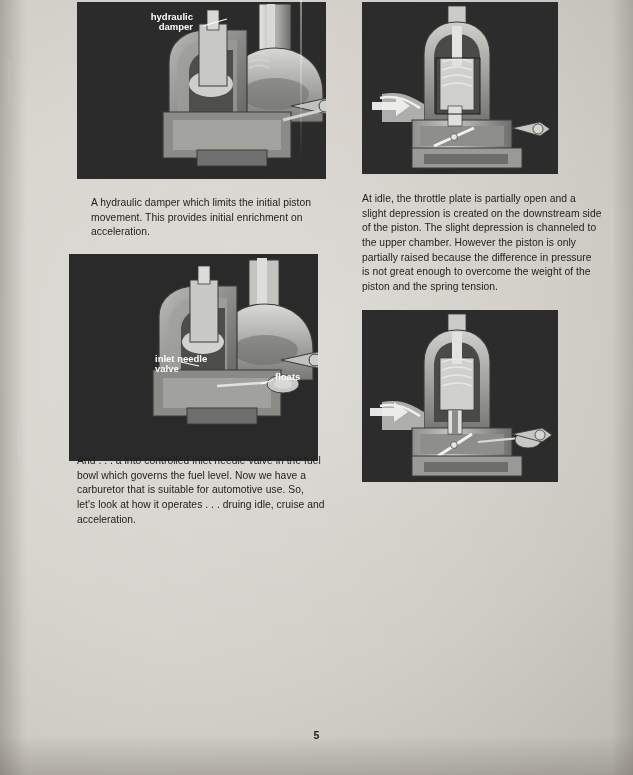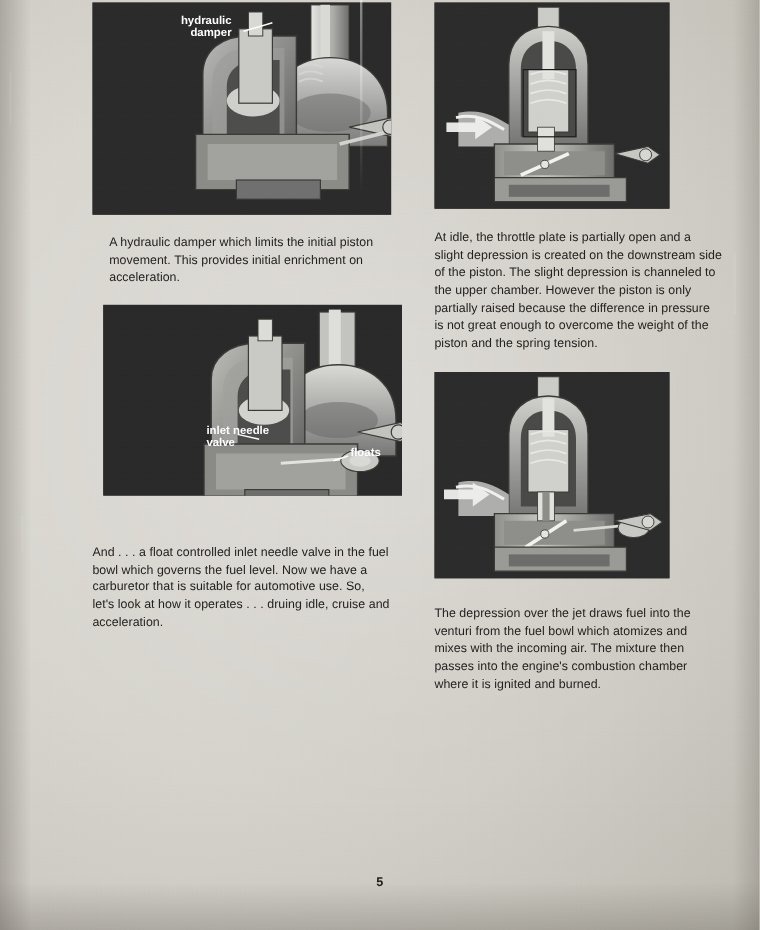--- a/index.html
+++ b/index.html
@@ -195,21 +195,21 @@
 
       <path d="M150 126 L178 120 L188 127 L178 134 Z" fill="#c6c6c3" stroke="#3a3a36" stroke-width="0.9"></path>
       <circle cx="176" cy="127" r="5" fill="#d6d6d3" stroke="#3a3a36" stroke-width="0.8"></circle>
 
       <rect x="74" y="56" width="44" height="56" fill="none" stroke="#1c1c1c" stroke-width="1"></rect>
     </svg>
   </div>
 
   <p class="caption" style="left:362px; top:182px; width:240px;">At idle, the throttle plate is partially open and a slight depression is created on the downstream side of the piston. The slight depression is channeled to the upper chamber. However the piston is only partially raised because the difference in pressure is not great enough to overcome the weight of the piston and the spring tension.</p>
 
-  <div class="figure" style="left:86px; top:254px; width:249px; height:159px;">
+  <div class="figure" style="left:69px; top:254px; width:249px; height:207px;">
     <svg width="249" height="185" viewBox="0 0 249 185" xmlns="http://www.w3.org/2000/svg">
       <defs>
         <linearGradient id="g3body" x1="0" y1="0" x2="1" y2="1">
           <stop offset="0%" stop-color="#bcbcb9"></stop>
           <stop offset="50%" stop-color="#8d8d8a"></stop>
           <stop offset="100%" stop-color="#5d5d5b"></stop>
         </linearGradient>
         <linearGradient id="g3dome" x1="0" y1="0" x2="0" y2="1">
           <stop offset="0%" stop-color="#dadad7"></stop>
           <stop offset="100%" stop-color="#787876"></stop>
@@ -245,21 +245,21 @@
 
       <path d="M112 108 L130 112" stroke="#ffffff" stroke-width="1.2"></path>
       <text x="86" y="108" font-family="Liberation Sans, sans-serif" font-size="9.5" font-weight="bold" fill="#ffffff">inlet needle</text>
       <text x="86" y="118" font-family="Liberation Sans, sans-serif" font-size="9.5" font-weight="bold" fill="#ffffff">valve</text>
 
       <path d="M204 126 L192 130" stroke="#ffffff" stroke-width="1.2"></path>
       <text x="206" y="126" font-family="Liberation Sans, sans-serif" font-size="9.5" font-weight="bold" fill="#ffffff">floats</text>
     </svg>
   </div>
 
-  <p class="caption" style="left:77px; top:444px; width:248px;">And . . . a float controlled inlet needle valve in the fuel bowl which governs the fuel level. Now we have a carburetor that is suitable for automotive use. So, let's look at how it operates . . . druing idle, cruise and acceleration.</p>
+  <p class="caption" style="left:77px; top:444px; width:248px;">And . . . a into controlled inlet needle valve in the fuel bowl which governs the fuel level. Now we have a carburetor that is suitable for automotive use. So, let's look at how it operates . . . druing idle, cruise and acceleration.</p>
 
   <div class="figure" style="left:362px; top:310px; width:196px; height:172px;">
     <svg width="196" height="172" viewBox="0 0 196 172" xmlns="http://www.w3.org/2000/svg">
       <defs>
         <linearGradient id="g4m" x1="0" y1="0" x2="1" y2="0">
           <stop offset="0%" stop-color="#8f8f8c"></stop>
           <stop offset="40%" stop-color="#c6c6c3"></stop>
           <stop offset="100%" stop-color="#6e6e6c"></stop>
         </linearGradient>
         <linearGradient id="g4d" x1="0" y1="0" x2="0" y2="1">
@@ -298,21 +298,20 @@
       <path d="M50 146 L160 146 L160 166 L50 166 Z" fill="#9a9a97" stroke="#3a3a36" stroke-width="1"></path>
       <rect x="62" y="152" width="84" height="10" fill="#6d6d6b"></rect>
       <path d="M116 132 L158 128" stroke="#d8d8d5" stroke-width="2.2"></path>
       <ellipse cx="166" cy="130" rx="13" ry="8" fill="#c8c8c5" stroke="#3a3a36" stroke-width="0.8"></ellipse>
 
       <path d="M150 124 L180 118 L190 125 L180 132 Z" fill="#c6c6c3" stroke="#3a3a36" stroke-width="0.9"></path>
       <circle cx="178" cy="125" r="5" fill="#d6d6d3" stroke="#3a3a36" stroke-width="0.8"></circle>
     </svg>
   </div>
 
-  <p class="caption" style="left:362px; top:495px; width:240px;">The depression over the jet draws fuel into the venturi from the fuel bowl which atomizes and mixes with the incoming air. The mixture then passes into the engine's combustion chamber where it is ignited and burned.</p>
 
   <div class="page-number" style="top:729px;">5</div>
 
   <div class="crease" style="left:300px; top:0; width:2px; height:160px; background:linear-gradient(180deg, rgba(255,255,255,0.45), rgba(255,255,255,0));"></div>
   <div class="scratch" style="left:8px; top:60px; width:1px; height:44px; opacity:0.5;"></div>
   <div class="scratch" style="left:18px; top:430px; width:1px; height:30px; opacity:0.4;"></div>
   <div class="scratch" style="left:612px; top:210px; width:1px; height:52px; opacity:0.35;"></div>
 
   <div class="grain"></div>
   <div class="edge-dark-left"></div>

